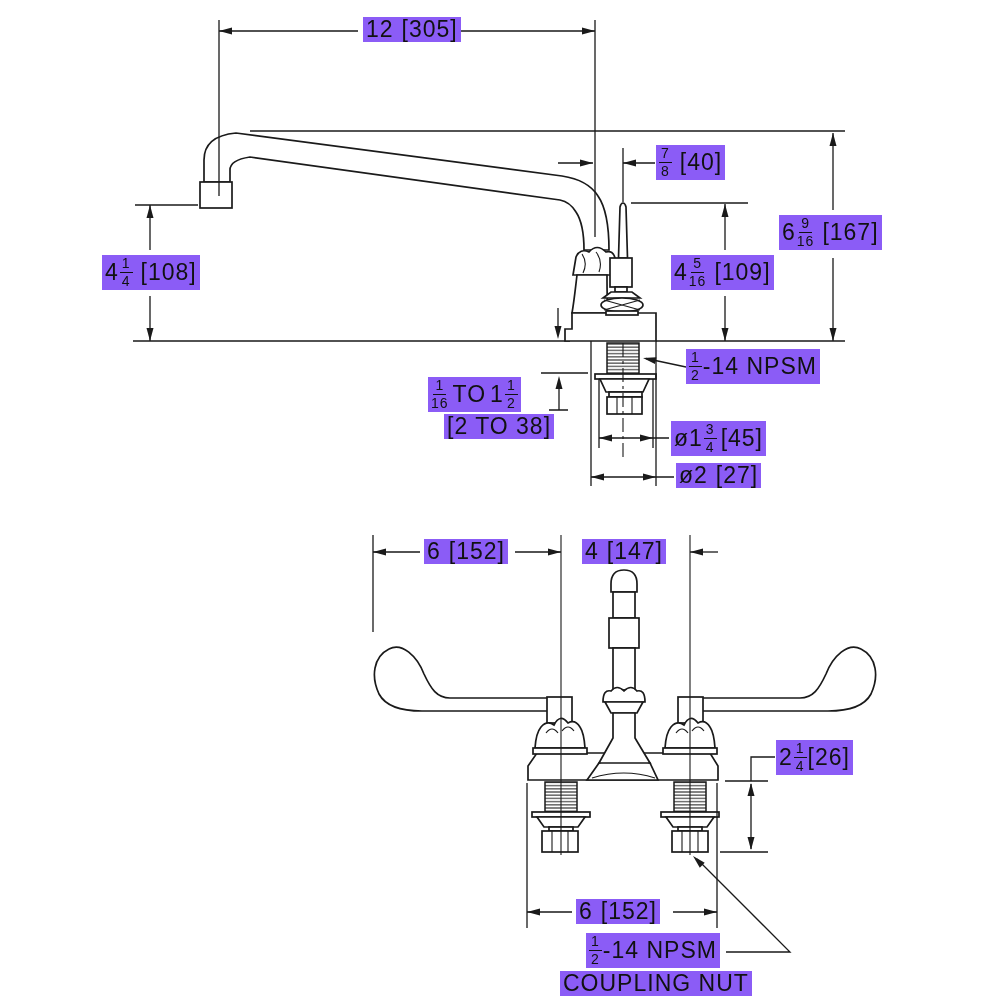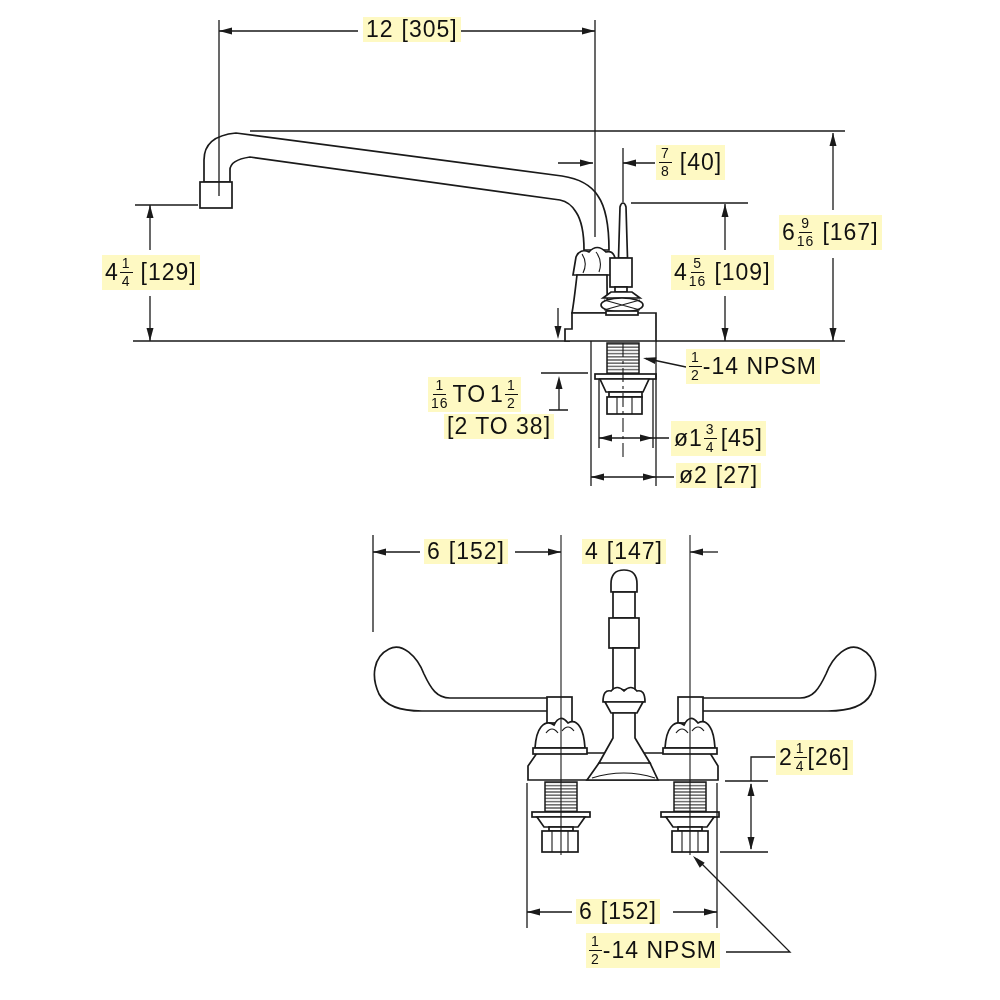--- a/index.html
+++ b/index.html
@@ -5,21 +5,21 @@
   html,body{margin:0;padding:0;background:#fff;}
   #canvas{position:relative;width:1000px;height:1000px;background:#fff;overflow:hidden;
           font-family:"Liberation Sans", sans-serif;color:#111;}
   svg{position:absolute;left:0;top:0;}
   .obj{stroke:#1a1a1a;stroke-width:1.7;fill:none;}
   .objf{stroke:#1a1a1a;stroke-width:1.7;fill:#ffffff;}
   .dim{stroke:#1a1a1a;stroke-width:1.3;fill:none;}
   .thin{stroke:#1a1a1a;stroke-width:1.1;fill:none;}
   .ah{fill:#1a1a1a;stroke:none;}
   .cl{stroke:#1a1a1a;stroke-width:1.1;fill:none;stroke-dasharray:14 4 3 4;}
-  .lbl{position:absolute;font-size:23px;line-height:1;letter-spacing:1px;background:#fef9c3;
+  .lbl{position:absolute;font-size:23px;line-height:1;letter-spacing:1px;background:#8b5cf6;
        padding:1px 3px;display:inline-flex;align-items:center;gap:8px;white-space:nowrap;}
   .lbl .mix{display:inline-flex;align-items:center;gap:1px;}
   .g1{gap:1px;}
   .g4{gap:4px;}
   .fr{display:inline-flex;flex-direction:column;align-items:center;font-size:14px;
       line-height:1.08;font-weight:400;}
   .fr .n{border-bottom:1.6px solid #111;padding:0 2px 1px 2px;}
   .fr .d{padding-top:1px;}
 </style>
 </head>
@@ -219,21 +219,21 @@
 </div>
 
 <div class="lbl" style="left:102px;top:255px">
   <span class="mix">
     <span>4</span>
     <span class="fr">
       <span class="n">1</span>
       <span class="d">4</span>
     </span>
   </span>
-  <span>[129]</span>
+  <span>[108]</span>
 </div>
 
 <div class="lbl g4" style="left:428px;top:377px">
   <span class="fr">
     <span class="n">1</span>
     <span class="d">16</span>
   </span>
   <span>TO</span>
   <span class="mix">
     <span>1</span>
@@ -297,14 +297,17 @@
 </div>
 
 <div class="lbl g1" style="left:586px;top:933px">
   <span class="fr">
     <span class="n">1</span>
     <span class="d">2</span>
   </span>
   <span>-14 NPSM</span>
 </div>
 
+<div class="lbl" style="left:560px;top:971px">
+  <span>COUPLING NUT</span>
+</div>
 
 </div>
 
 </body></html>

